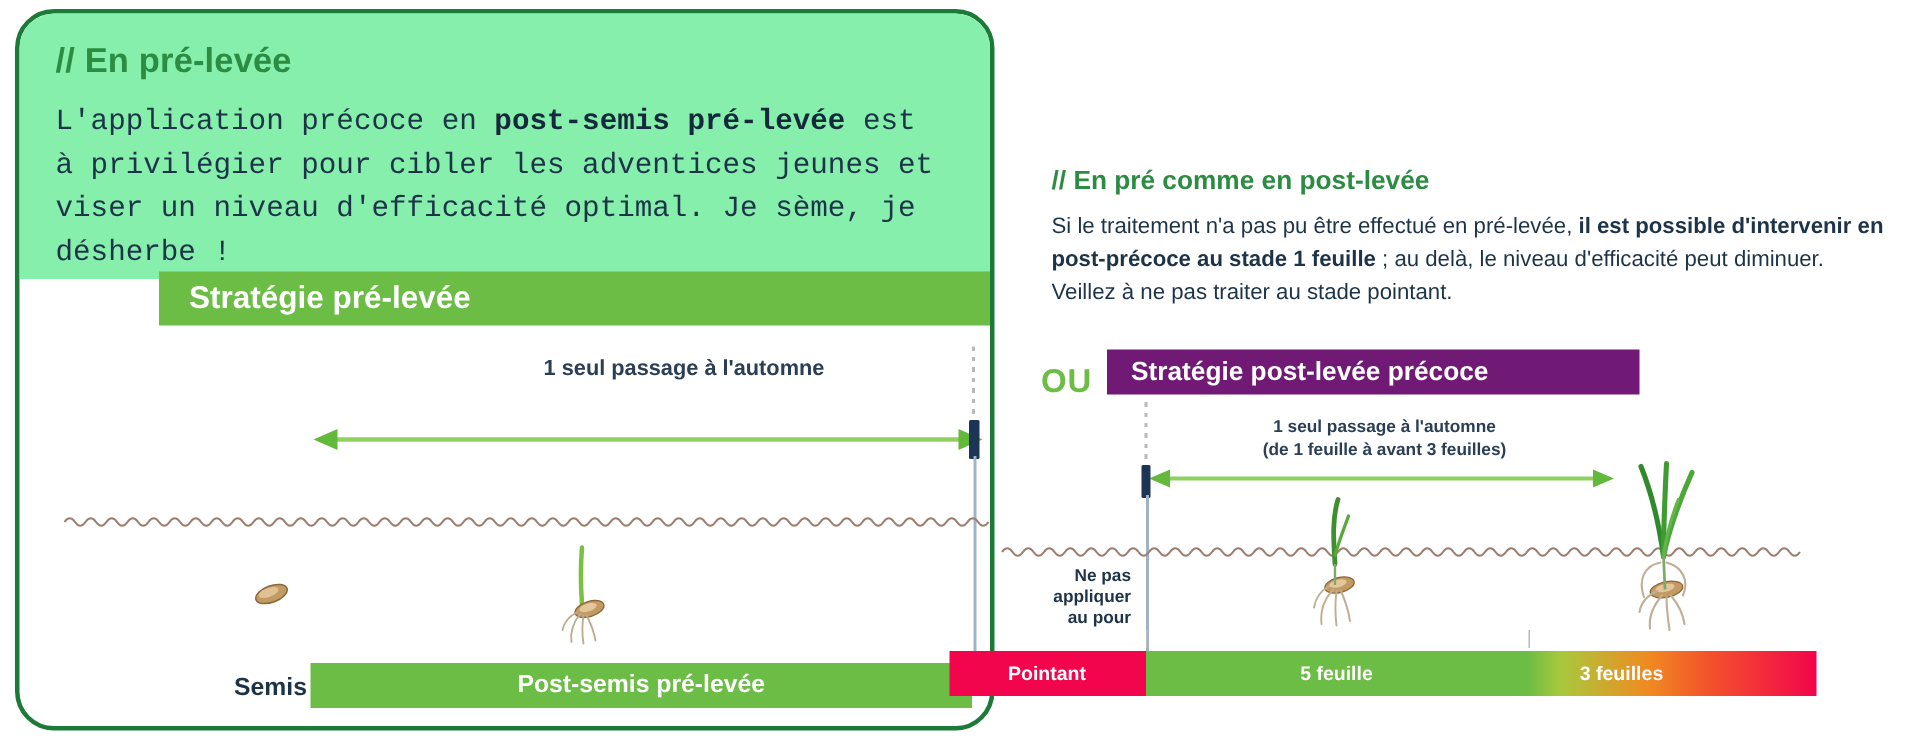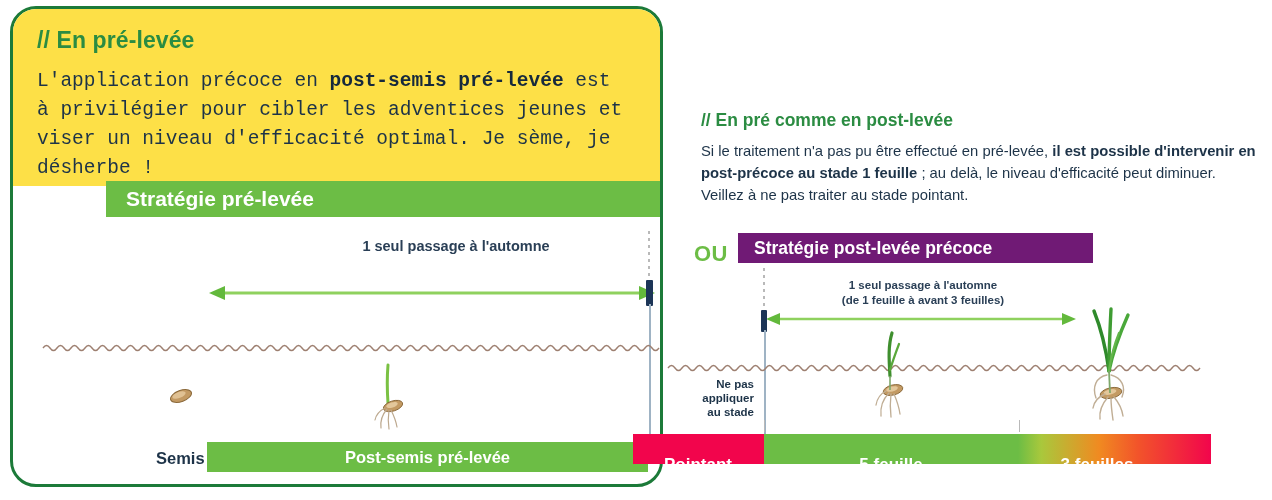--- a/index.html
+++ b/index.html
@@ -11,21 +11,21 @@
   }
   .root{position:absolute;inset:0;}
 
   
   .left-panel{
     position:absolute;left:10px;top:6px;width:653px;height:481px;
     border:3px solid #1c7a39;border-radius:26px;background:#ffffff;
     box-sizing:border-box;overflow:hidden;
   }
   .left-head{
-    position:absolute;left:0;top:0;right:0;height:177px;background:#fde047;
+    position:absolute;left:0;top:0;right:0;height:177px;background:#86efac;
   }
   .head-title{
     position:absolute;left:24px;top:18px;
     font-size:23px;font-weight:bold;color:#2b8c42;letter-spacing:.1px;
   }
   .head-body{
     position:absolute;left:24px;top:58px;width:590px;
     font-size:19.5px;line-height:29px;color:#1d3348;font-family:Liberation Mono, monospace;
   }
   .head-body b{font-weight:bold;color:#16293c;}
@@ -134,25 +134,25 @@
   }
   .stage-1f{
     position:absolute;left:131px;top:0;width:254px;height:30px;background:#6cbd45;
   }
   .stage-3f{
     position:absolute;left:385px;top:0;width:193px;height:30px;
     background:linear-gradient(to right,#6cbd45 0%,#a9c83c 12%,#f08a21 42%,#f2542a 62%,#f2054c 100%);
   }
   .stage-bar .lbl{
     position:absolute;top:50%;transform:translate(-50%,-50%);
-    color:#ffffff;font-size:17px;font-weight:bold;white-space:nowrap;margin-top:16px;
+    color:#ffffff;font-size:13px;font-weight:bold;white-space:nowrap;
   }
   .lbl-pointant{left:65px;}
   .lbl-1f{left:258px;}
-  .lbl-3f{left:464px;text-decoration:underline;}
+  .lbl-3f{left:448px;}
 
   
   .minitick{position:absolute;width:1px;height:12px;background:#b9b9b9;top:420px;}
 
   svg{display:block;overflow:visible;}
 </style>
 </head>
 <body>
 
 <div class="root">
@@ -246,21 +246,21 @@
 
   <div class="soil-right">
     <svg width="542" height="12" viewBox="0 0 542 12" preserveAspectRatio="none">
       <path d="M0,6 q3.5,-5 7,0 t7,0 t7,0 t7,0 t7,0 t7,0 t7,0 t7,0 t7,0 t7,0 t7,0 t7,0 t7,0 t7,0 t7,0 t7,0 t7,0 t7,0 t7,0 t7,0 t7,0 t7,0 t7,0 t7,0 t7,0 t7,0 t7,0 t7,0 t7,0 t7,0 t7,0 t7,0 t7,0 t7,0 t7,0 t7,0 t7,0 t7,0 t7,0 t7,0 t7,0 t7,0 t7,0 t7,0 t7,0 t7,0 t7,0 t7,0 t7,0 t7,0 t7,0 t7,0 t7,0 t7,0 t7,0 t7,0 t7,0 t7,0 t7,0 t7,0 t7,0 t7,0 t7,0 t7,0 t7,0 t7,0 t7,0 t7,0 t7,0 t7,0 t7,0 t7,0 t7,0 t7,0 t7,0 t7,0" fill="none" stroke="#9d7f70" stroke-width="1.4"></path>
     </svg>
   </div>
 
   <div class="nepas">
     <div>Ne pas</div>
     <div>appliquer</div>
-    <div>au stade</div>
+    <div>au pour</div>
   </div>
 
   <div style="position:absolute;left:868px;top:330px;">
     <svg width="44" height="90" viewBox="0 0 44 90">
       <path d="M22,46 C21,30 20,16 24,3" fill="none" stroke="#3f8f2e" stroke-width="3.2" stroke-linecap="round"></path>
       <path d="M22,40 C25,30 28,22 31,14" fill="none" stroke="#5aa83b" stroke-width="2.2" stroke-linecap="round"></path>
       <ellipse cx="25" cy="60" rx="10" ry="5" fill="#c39a63" stroke="#8a6839" stroke-width="0.9" transform="rotate(-14 25 60)"></ellipse>
       <ellipse cx="24" cy="59" rx="6" ry="2.5" fill="#e3c79b" transform="rotate(-14 24 59)"></ellipse>
       <g fill="none" stroke="#c0ae95" stroke-width="1.3" stroke-linecap="round">
         <path d="M21,63 C15,69 12,76 13,86"></path>

